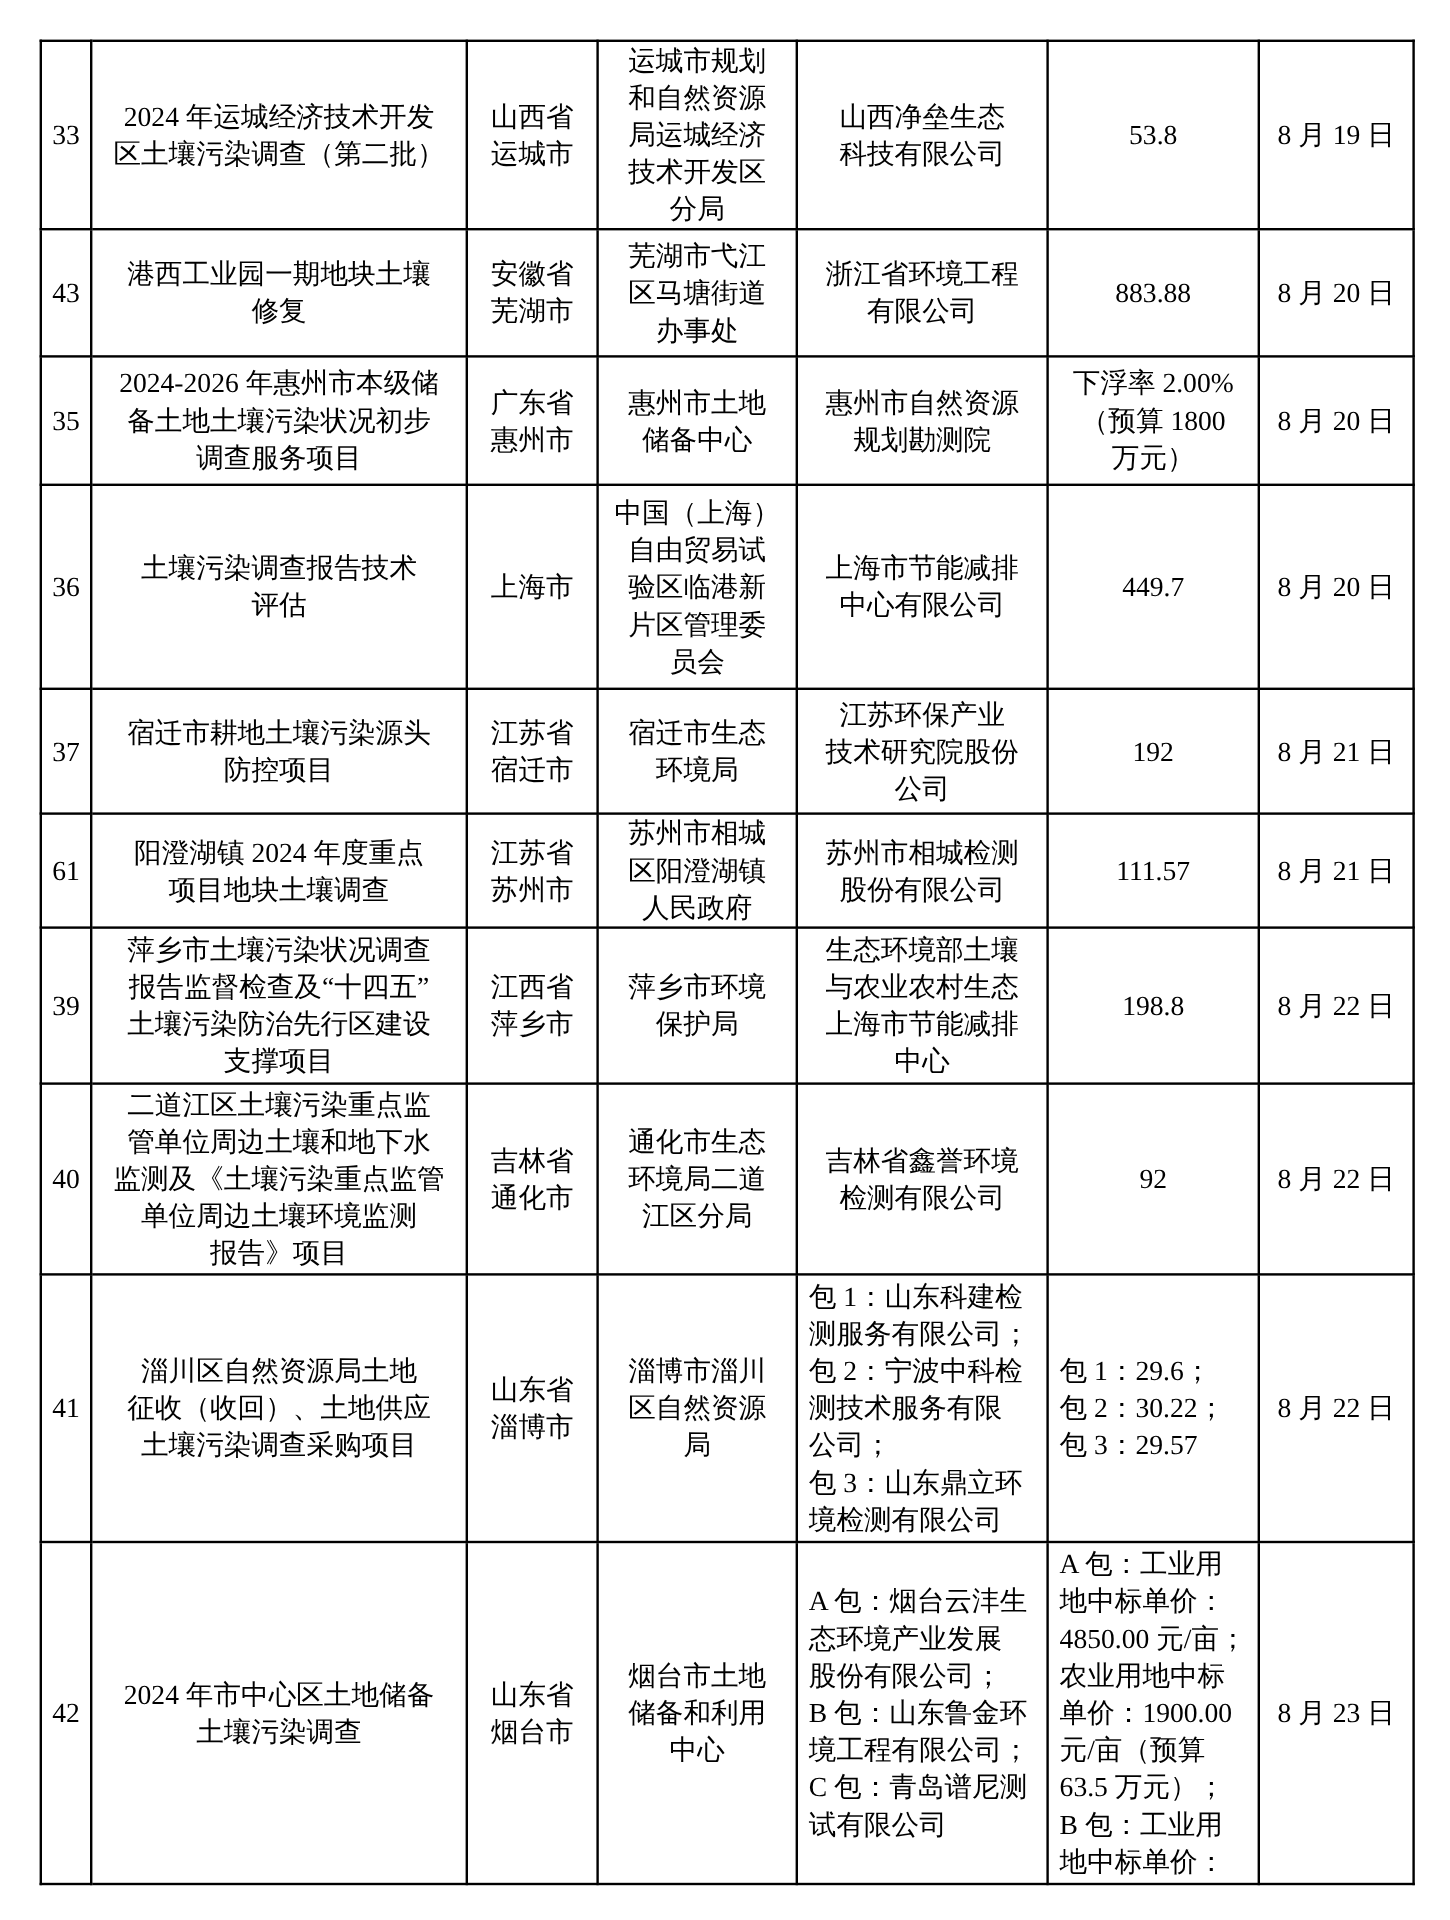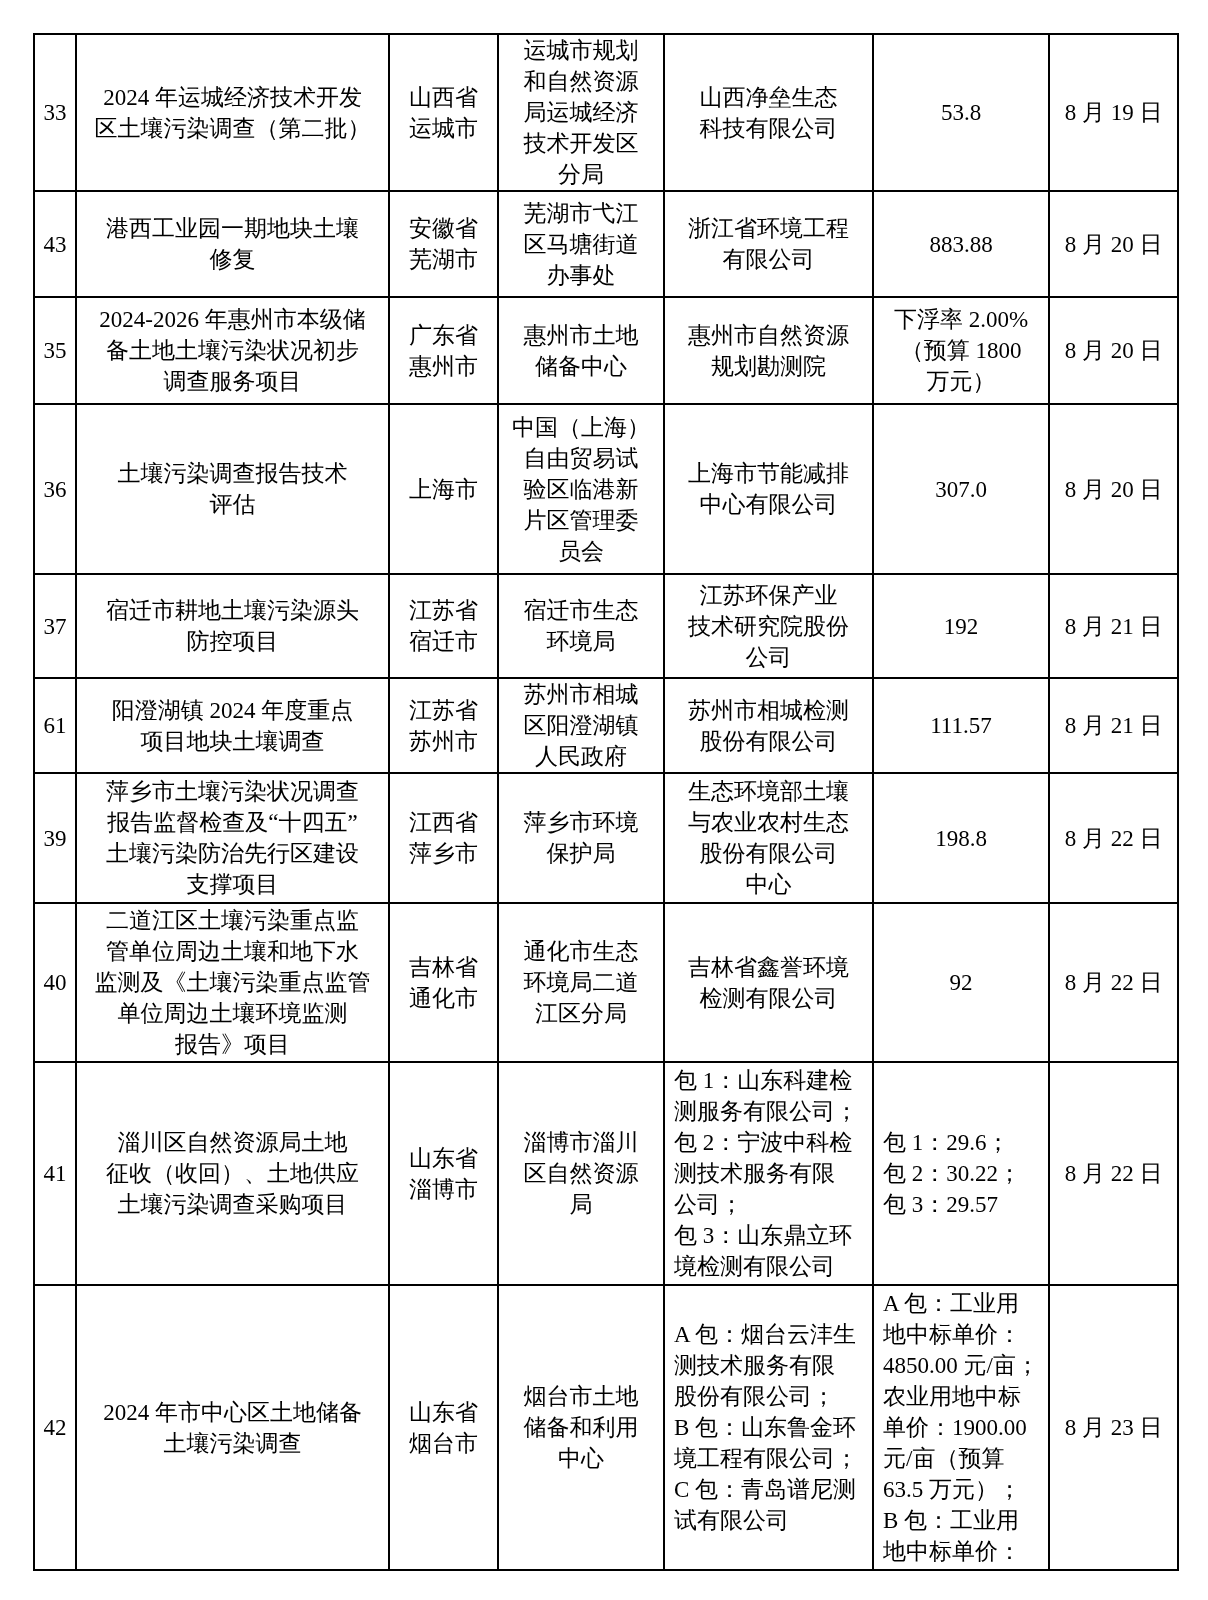--- a/index.html
+++ b/index.html
@@ -96,21 +96,21 @@
         <td>土壤污染调查报告技术
 评估</td>
         <td>上海市</td>
         <td>中国（上海）
 自由贸易试
 验区临港新
 片区管理委
 员会</td>
         <td>上海市节能减排
 中心有限公司</td>
-        <td>307.0</td>
+        <td>449.7</td>
         <td>8 月 20 日</td>
       </tr>
       <tr style="height:104px">
         <td>37</td>
         <td>宿迁市耕地土壤污染源头
 防控项目</td>
         <td>江苏省
 宿迁市</td>
         <td>宿迁市生态
 环境局</td>
@@ -139,21 +139,21 @@
         <td>萍乡市土壤污染状况调查
 报告监督检查及“十四五”
 土壤污染防治先行区建设
 支撑项目</td>
         <td>江西省
 萍乡市</td>
         <td>萍乡市环境
 保护局</td>
         <td>生态环境部土壤
 与农业农村生态
-股份有限公司
+上海市节能减排
 中心</td>
         <td>198.8</td>
         <td>8 月 22 日</td>
       </tr>
       <tr style="height:159px">
         <td>40</td>
         <td>二道江区土壤污染重点监
 管单位周边土壤和地下水
 监测及《土壤污染重点监管
 单位周边土壤环境监测
@@ -193,21 +193,21 @@
       <tr style="height:285px">
         <td>42</td>
         <td>2024 年市中心区土地储备
 土壤污染调查</td>
         <td>山东省
 烟台市</td>
         <td>烟台市土地
 储备和利用
 中心</td>
         <td class="al">A 包：烟台云沣生
-测技术服务有限
+态环境产业发展
 股份有限公司；
 B 包：山东鲁金环
 境工程有限公司；
 C 包：青岛谱尼测
 试有限公司</td>
         <td class="al">A 包：工业用
 地中标单价：
 4850.00 元/亩；
 农业用地中标
 单价：1900.00

